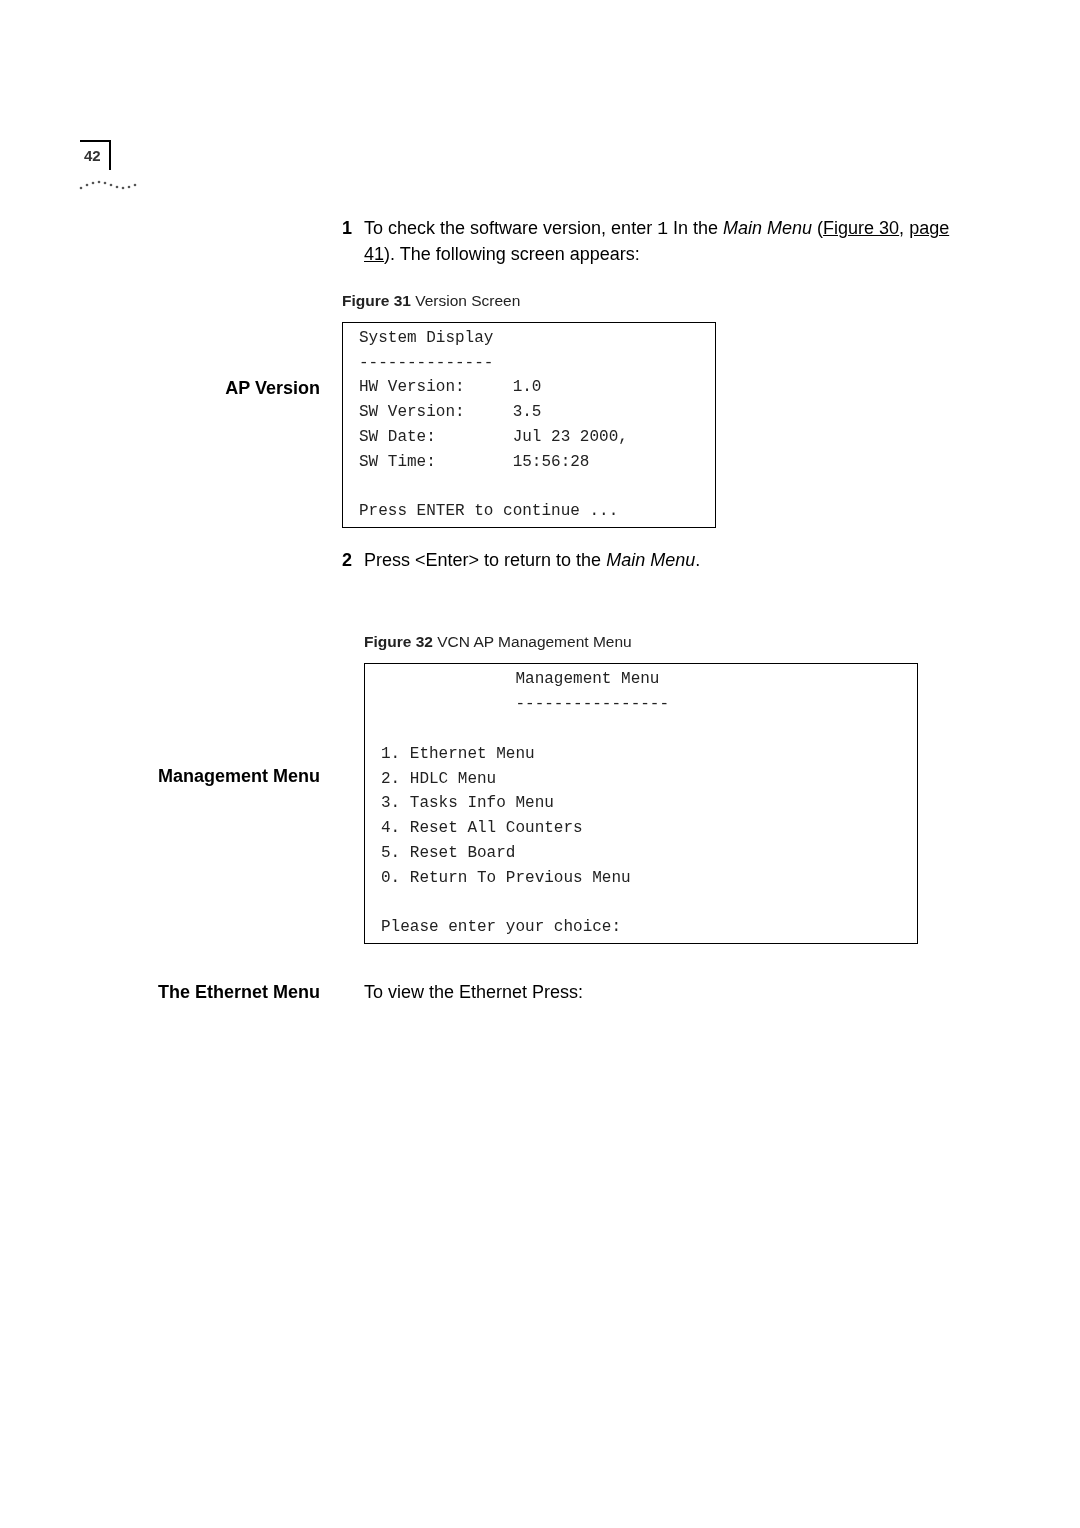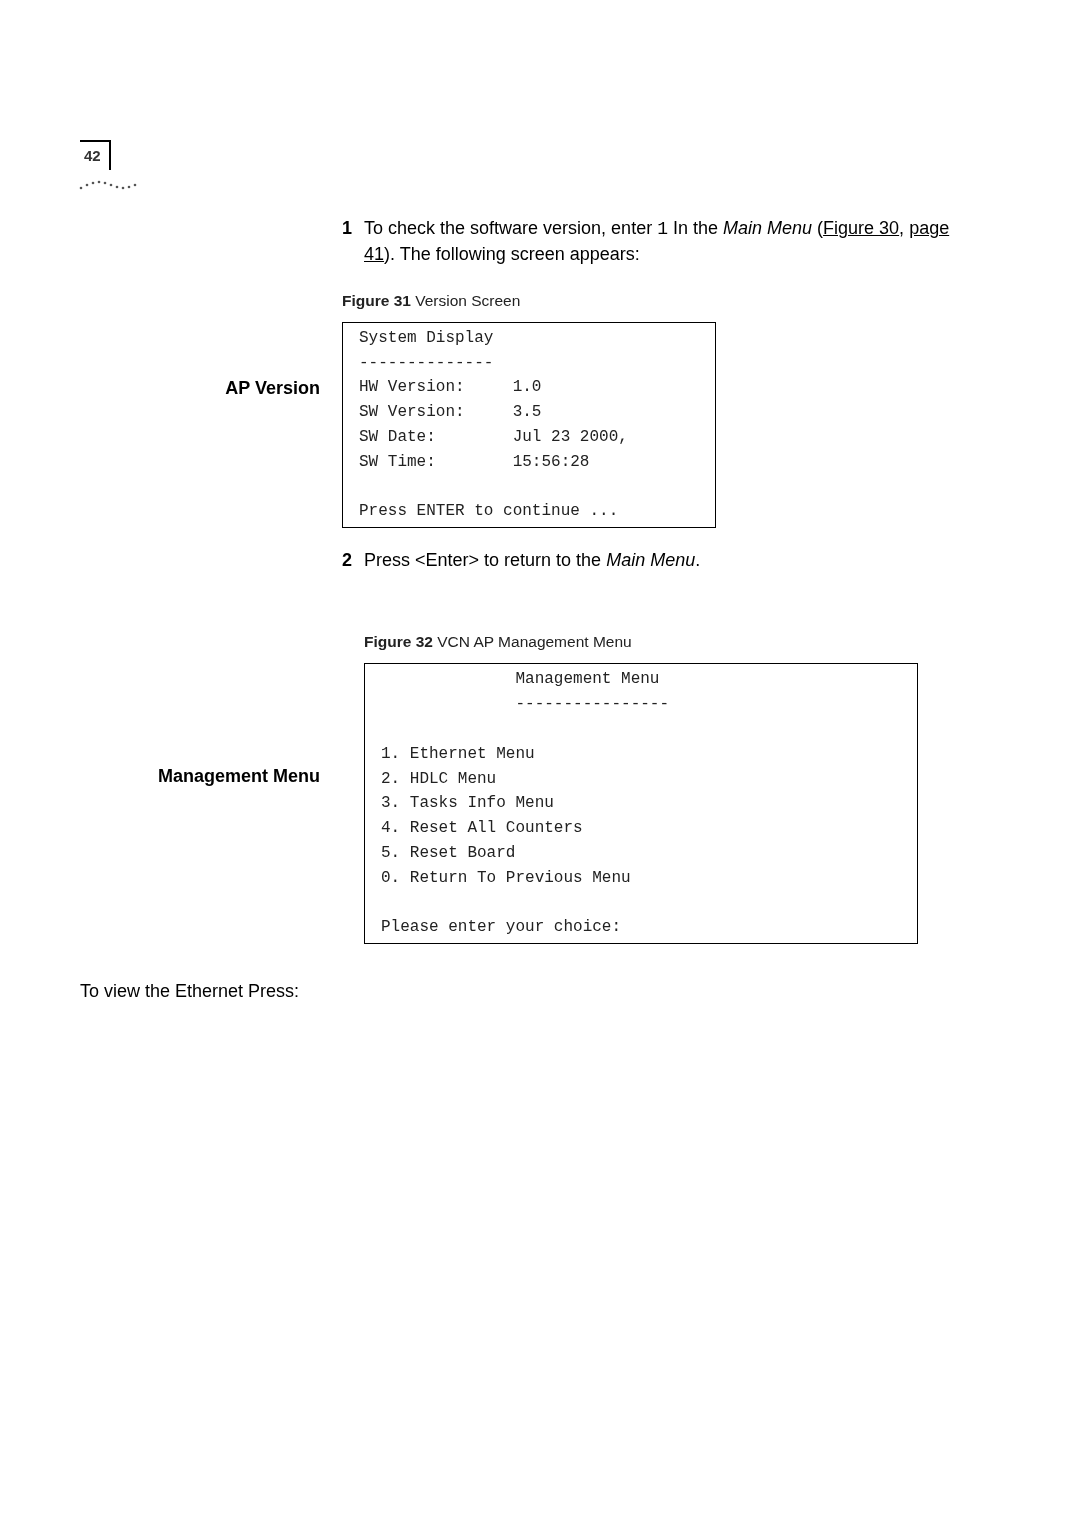--- a/index.html
+++ b/index.html
@@ -194,18 +194,19 @@
 3. Tasks Info Menu
 4. Reset All Counters
 5. Reset Board
 0. Return To Previous Menu
 
 Please enter your choice:</div>
     </div>
   </div>
 
   <div class="section mt35">
+    <div class="side-heading">The Ethernet Menu</div>
     <div class="body-col">
       <span>To view the Ethernet Press:</span>
     </div>
   </div>
 
 </div>
 
 </body></html>

